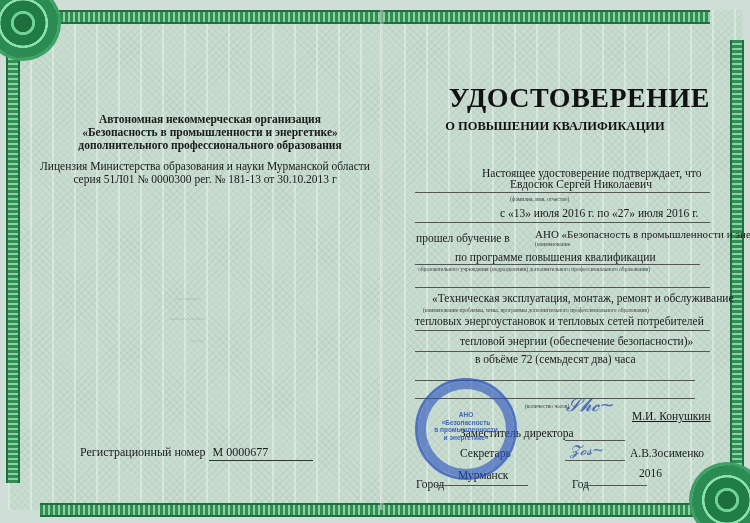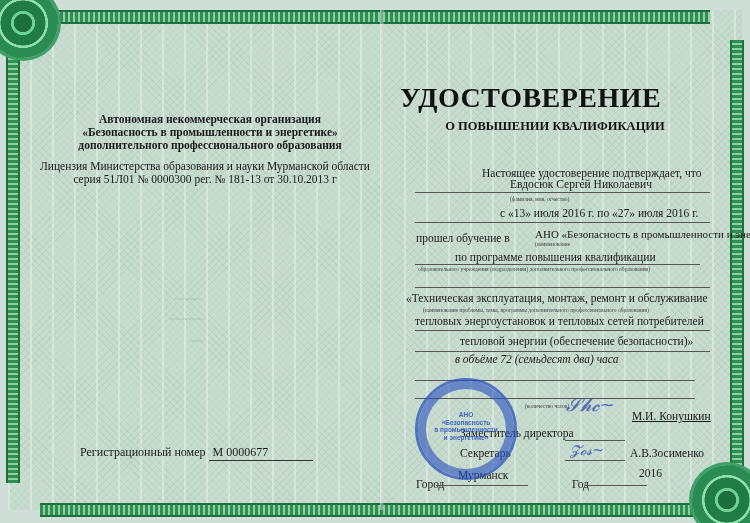--- a/index.html
+++ b/index.html
@@ -35,21 +35,21 @@
   .r-tl { left:-12px; top:-12px; }
   .r-br { right:-12px; bottom:-12px; }
   .fold { position:absolute; left:380px; top:10px; width:4px; height:500px; background:linear-gradient(90deg, rgba(255,255,255,0.5), rgba(150,170,160,0.35)); }
 
   .left-org { position:absolute; left:40px; top:113px; width:340px; text-align:center; font-family:"Liberation Serif", serif; font-weight:bold; font-size:11.5px; line-height:13px; color:#1a1a1a; }
   .left-lic { position:absolute; left:30px; top:160px; width:350px; text-align:center; font-size:11.5px; line-height:13px; color:#1a1a1a; }
   .faint { position:absolute; color:rgba(90,110,100,0.35); font-size:8px; }
   .reg { position:absolute; left:80px; top:445px; font-size:12px; color:#1a1a1a; }
   .reg .num { display:inline-block; width:100px; border-bottom:1px solid #333; padding-left:4px; }
 
-  .title { position:absolute; left:400px; top:82px; width:310px; text-align:left; font-weight:bold; font-size:28px; letter-spacing:0.5px; color:#121212; }
+  .title { position:absolute; left:400px; top:82px; width:310px; text-align:right; font-weight:bold; font-size:28px; letter-spacing:0.5px; color:#121212; }
   .subtitle { position:absolute; left:400px; top:119px; width:310px; text-align:center; font-weight:bold; font-size:12.5px; color:#121212; }
   .small { font-size:6.5px; color:#333; }
   .line { position:absolute; border-bottom:1px solid #555; }
   .txt { position:absolute; font-size:11.5px; color:#1a1a1a; white-space:nowrap; }
   .cap { position:absolute; font-size:5.5px; color:#444; white-space:nowrap; }
 
   .stamp { position:absolute; left:415px; top:378px; width:96px; height:96px; border-radius:50%; border:3px solid rgba(40,80,190,0.75); box-shadow: inset 0 0 0 6px rgba(255,255,255,0), inset 0 0 0 8px rgba(40,80,190,0.6); }
   .stamp-text { position:absolute; left:0; top:30px; width:96px; text-align:center; font-family:"Liberation Sans", sans-serif; font-size:6.5px; line-height:7.5px; color:rgba(40,80,190,0.85); font-weight:bold; }
   .sig { position:absolute; font-family:"DejaVu Sans", sans-serif; font-size:18px; color:rgba(40,70,170,0.75); font-style:italic; }
 </style>
@@ -94,27 +94,27 @@
   <div class="line" style="left:415px;top:222px;width:295px;"></div>
 
   <div class="txt small" style="left:416px;top:232px;">прошел обучение в</div>
   <div class="txt" style="left:493px;top:228px;font-size:11px;margin-left:42px;">АНО «Безопасность в промышленности и энергетике»</div>
   <div class="cap" style="left:535px;top:241px;">(наименование</div>
   <div class="txt" style="left:455px;top:251px;">по программе повышения квалификации</div>
   <div class="line" style="left:415px;top:264px;width:285px;"></div>
   <div class="cap" style="left:418px;top:266px;">образовательного учреждения (подразделения) дополнительного профессионального образования)</div>
 
   <div class="line" style="left:415px;top:287px;width:295px;"></div>
-  <div class="txt" style="left:406px;top:292px;text-align:right;">«Техническая эксплуатация, монтаж, ремонт и обслуживание</div>
+  <div class="txt" style="left:432px;top:292px;text-align:right;">«Техническая эксплуатация, монтаж, ремонт и обслуживание</div>
   <div class="cap" style="left:423px;top:307px;">(наименование проблемы, темы, программы дополнительного профессионального образования)</div>
   <div class="txt" style="left:415px;top:315px;">тепловых энергоустановок и тепловых сетей потребителей</div>
   <div class="line" style="left:415px;top:330px;width:295px;"></div>
   <div class="txt" style="left:460px;top:335px;">тепловой энергии (обеспечение  безопасности)»</div>
   <div class="line" style="left:415px;top:351px;width:295px;"></div>
-  <div class="txt" style="left:455px;top:353px;font-style:italic;">в объёме 72 (семьдесят два) часа</div>
+  <div class="txt" style="left:475px;top:353px;">в объёме 72 (семьдесят два) часа</div>
   <div class="line" style="left:415px;top:380px;width:280px;"></div>
   <div class="line" style="left:415px;top:398px;width:280px;"></div>
   <div class="cap" style="left:525px;top:403px;">(количество часов)</div>
 
   <div class="txt" style="left:460px;top:427px;">Заместитель директора</div>
   <div class="line" style="left:565px;top:440px;width:60px;"></div>
   <div class="txt" style="left:632px;top:410px;text-decoration:underline;">М.И. Конушкин</div>
   <div class="txt" style="left:460px;top:447px;">Секретарь</div>
   <div class="line" style="left:565px;top:460px;width:60px;"></div>
   <div class="txt" style="left:630px;top:447px;">А.В.Зосименко</div>

